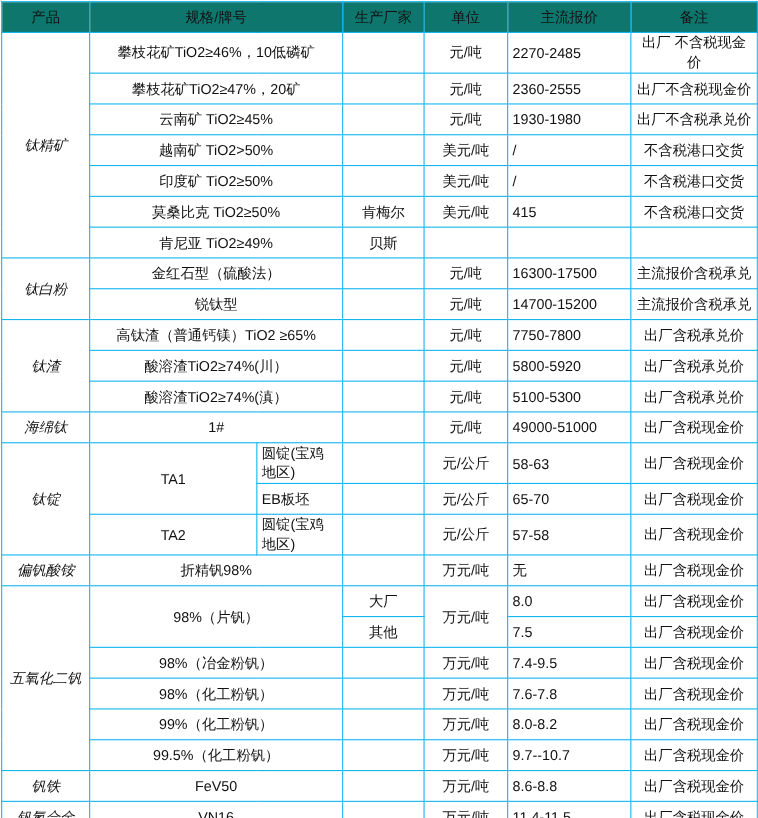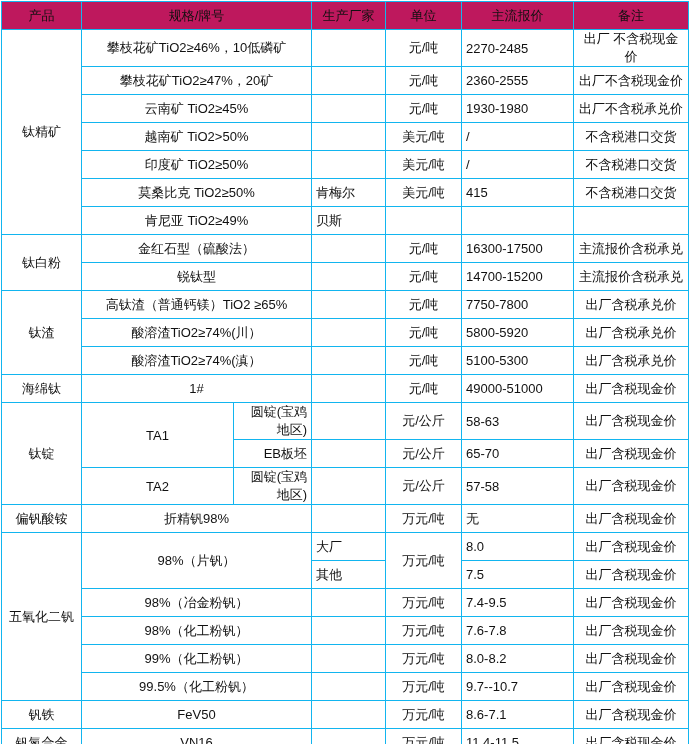--- a/index.html
+++ b/index.html
@@ -23,43 +23,44 @@
     border: 1px solid #12b5ef;
     font-size: 13px;
     color: #111111;
     padding: 0 4px;
     height: 28px;
     vertical-align: middle;
     font-weight: normal;
     box-sizing: border-box;
   }
   thead th {
-    background: #be185d;
+    background: #0f766e;
     color: #ffffff;
     text-align: center;
     font-weight: bold;
     font-size: 14px;
     height: 32px;
     border: 1px solid #12b5ef;
   }
   td.cat {
     text-align: center;
     font-weight: bold;
     font-size: 14px;
+    font-style: italic;
   }
   td.spec {
     text-align: center;
     padding-left: 6px;
   }
   td.spec-sub {
-    text-align: right;
+    text-align: left;
     padding-left: 6px;
   }
   td.maker {
-    text-align: left;
+    text-align: center;
   }
   td.unit {
     text-align: center;
   }
   td.price {
     text-align: left;
   }
   td.note {
     text-align: center;
     font-size: 12.5px;
@@ -271,21 +272,21 @@
       <td class="unit">万元/吨</td>
       <td class="price">9.7--10.7</td>
       <td class="note">出厂含税现金价</td>
     </tr>
 
     <tr>
       <td class="cat">钒铁</td>
       <td class="spec" colspan="2">FeV50</td>
       <td class="maker"></td>
       <td class="unit">万元/吨</td>
-      <td class="price">8.6-7.1</td>
+      <td class="price">8.6-8.8</td>
       <td class="note">出厂含税现金价</td>
     </tr>
 
     <tr>
       <td class="cat">钒氮合金</td>
       <td class="spec" colspan="2">VN16</td>
       <td class="maker"></td>
       <td class="unit">万元/吨</td>
       <td class="price">11.4-11.5</td>
       <td class="note">出厂含税现金价</td>

